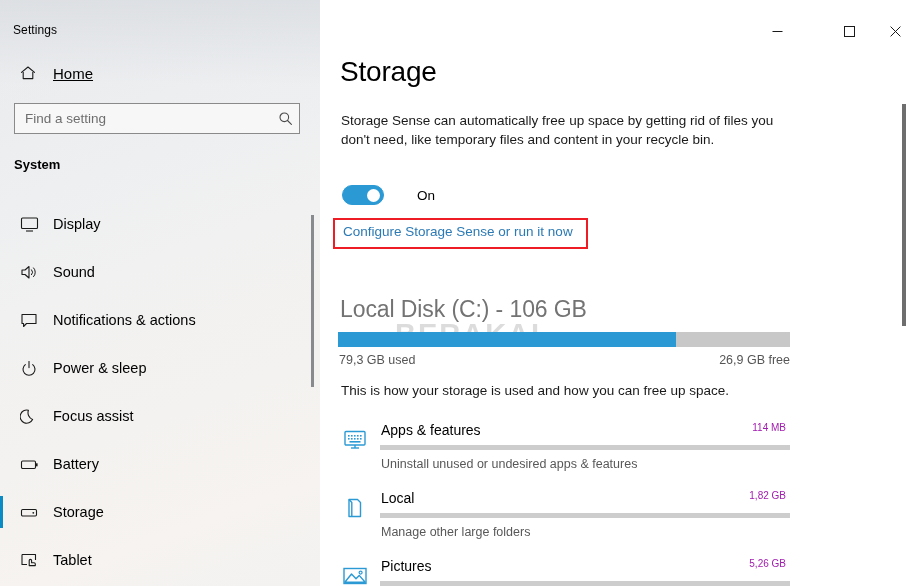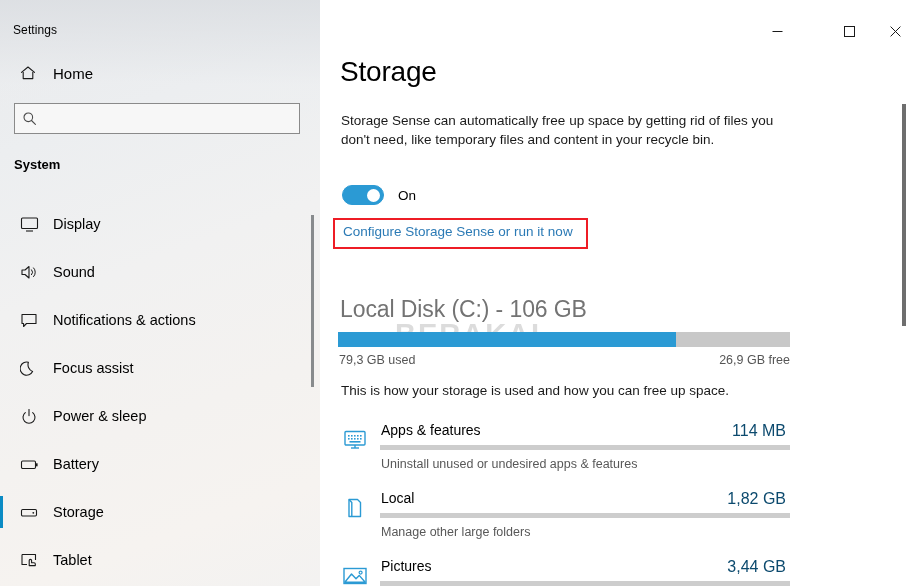--- a/index.html
+++ b/index.html
@@ -52,21 +52,21 @@
     background:linear-gradient(180deg,rgba(219,222,226,.85) 0%,rgba(236,238,240,.35) 70%,rgba(240,240,240,0) 100%);
     pointer-events:none;
   }
 
   .home-row {
     position:absolute; left:0; top:57px;
     width:300px; height:32px;
     display:flex; align-items:center;
   }
   .home-icon { margin-left:17px; width:22px; display:flex; justify-content:center; }
-  .home-label { margin-left:14px; font-size:15px; color:#000; }
+  .home-label { margin-left:14px; font-size:15px; color:#000;text-decoration:underline; }
 
   .search-wrap {
     position:absolute; left:14px; top:103px;
     width:286px; height:31px;
     background:#f7f7f7;
     border:1px solid #8a8a8a;
     display:flex; align-items:center;
   }
   .search-input {
     flex:1; height:29px;
@@ -144,21 +144,21 @@
     width:42px; height:20px;
     border-radius:10px;
     background:#2b9ad4;
     border:1px solid #2b9ad4;
   }
   .toggle .knob {
     position:absolute; right:3px; top:3px;
     width:13px; height:13px; border-radius:50%;
     background:#ffffff;
   }
-  .toggle-label { margin-left:14px; font-size:13.5px; color:#000; }
+  .toggle-label { margin-left:33px; font-size:13.5px; color:#000; }
 
   .config-box {
     position:absolute; left:13px; top:188px;
     width:255px; height:31px;
     border:2px solid #ee1c25;
   }
   .config-link {
     position:absolute; left:23px; top:194px;
     font-size:13.5px; color:#2b7ab5;
     text-decoration:none; cursor:pointer;
@@ -213,21 +213,21 @@
     position:absolute; left:20px; top:9px;
     width:30px; height:30px;
     display:flex; align-items:center; justify-content:center;
   }
   .cat-name {
     position:absolute; left:61px; top:6px;
     font-size:14px; color:#000;
   }
   .cat-size {
     position:absolute; right:4px; top:6px;
-    font-size:16px; color:#0c4a6e;
+    font-size:10px; color:#a21caf;
   }
   .cat-bar {
     position:absolute; left:60px; top:29px;
     width:410px; height:5px;
     background:#cdcdcd;
   }
   .cat-bar .fill { height:5px; background:#2b9ad4; }
   .cat-sub {
     position:absolute; left:61px; top:41px;
     font-size:12.5px; color:#585858;
@@ -252,20 +252,21 @@
       <span class="home-icon">
         <svg width="18" height="18" viewBox="0 0 18 18">
           <path d="M2.5 8.4 L9 3 L15.5 8.4" fill="none" stroke="#1a1a1a" stroke-width="1.1" stroke-linejoin="round" stroke-linecap="round"></path>
           <path d="M4.2 8.1 V14.6 H13.8 V8.1" fill="none" stroke="#1a1a1a" stroke-width="1.1" stroke-linejoin="round"></path>
         </svg>
       </span>
       <span class="home-label">Home</span>
     </div>
 
     <div class="search-wrap">
+      <input class="search-input" type="text" placeholder="Find a setting" style="">
       <span class="search-icon">
         <svg width="15" height="15" viewBox="0 0 15 15">
           <circle cx="6.3" cy="6.3" r="4.3" fill="none" stroke="#4a4a4a" stroke-width="1.1"></circle>
           <line x1="9.5" y1="9.5" x2="13.4" y2="13.4" stroke="#4a4a4a" stroke-width="1.1" stroke-linecap="round"></line>
         </svg>
       </span>
     </div>
 
     <div class="section-title">System</div>
 
@@ -301,35 +302,35 @@
             <path d="M2 2.5 H16 V11.5 H6.5 L3.6 14.5 V11.5 H2 Z" fill="none" stroke="#1a1a1a" stroke-width="1.1" stroke-linejoin="round"></path>
           </svg>
         </span>
         <span class="nav-label">Notifications &amp; actions</span>
       </div>
 
       <div class="nav-item">
 
         <span class="nav-icon">
           <svg width="19" height="17" viewBox="0 0 19 17">
-            <path d="M12.6 11.6 A6.6 6.6 0 1 1 8.4 2.2 A7.6 7.6 0 0 0 12.6 11.6 Z" fill="none" stroke="#1a1a1a" stroke-width="1.1" stroke-linejoin="round"></path>
-          </svg>
-        </span>
-        <span class="nav-label">Focus assist</span>
-      </div>
-
-      <div class="nav-item">
-
-        <span class="nav-icon">
-          <svg width="19" height="17" viewBox="0 0 19 17">
             <path d="M5.3 4.6 A6 6 0 1 0 12.7 4.6" fill="none" stroke="#1a1a1a" stroke-width="1.1" stroke-linecap="round"></path>
             <line x1="9" y1="1.6" x2="9" y2="7.6" stroke="#1a1a1a" stroke-width="1.1" stroke-linecap="round"></line>
           </svg>
         </span>
         <span class="nav-label">Power &amp; sleep</span>
+      </div>
+
+      <div class="nav-item">
+
+        <span class="nav-icon">
+          <svg width="19" height="17" viewBox="0 0 19 17">
+            <path d="M12.6 11.6 A6.6 6.6 0 1 1 8.4 2.2 A7.6 7.6 0 0 0 12.6 11.6 Z" fill="none" stroke="#1a1a1a" stroke-width="1.1" stroke-linejoin="round"></path>
+          </svg>
+        </span>
+        <span class="nav-label">Focus assist</span>
       </div>
 
       <div class="nav-item">
 
         <span class="nav-icon">
           <svg width="19" height="17" viewBox="0 0 19 17">
             <rect x="1.5" y="5" width="14" height="7.5" rx="1.2" fill="none" stroke="#1a1a1a" stroke-width="1.1"></rect>
             <rect x="16" y="7.3" width="1.6" height="3" fill="#1a1a1a"></rect>
           </svg>
         </span>
@@ -439,21 +440,21 @@
 
       <div class="cat-item">
         <span class="cat-icon">
           <svg width="26" height="22" viewBox="0 0 26 22">
             <rect x="2" y="3.5" width="22" height="15" fill="none" stroke="#2b9ad4" stroke-width="1.4"></rect>
             <path d="M2.8 17.2 L9.5 9 L14 13.8 L17.2 10.4 L23.2 17.2 Z" fill="none" stroke="#2b9ad4" stroke-width="1.4" stroke-linejoin="round"></path>
             <circle cx="18.6" cy="7.6" r="1.5" fill="none" stroke="#2b9ad4" stroke-width="1.2"></circle>
           </svg>
         </span>
         <span class="cat-name">Pictures</span>
-        <span class="cat-size">3,44 GB</span>
+        <span class="cat-size">5,26 GB</span>
         <span class="cat-bar">
           <span class="fill" style="width: 19%;"></span>
         </span>
 
       </div>
 
     </div>
   </div>
 
   <div class="main-scroll-thumb"></div>

